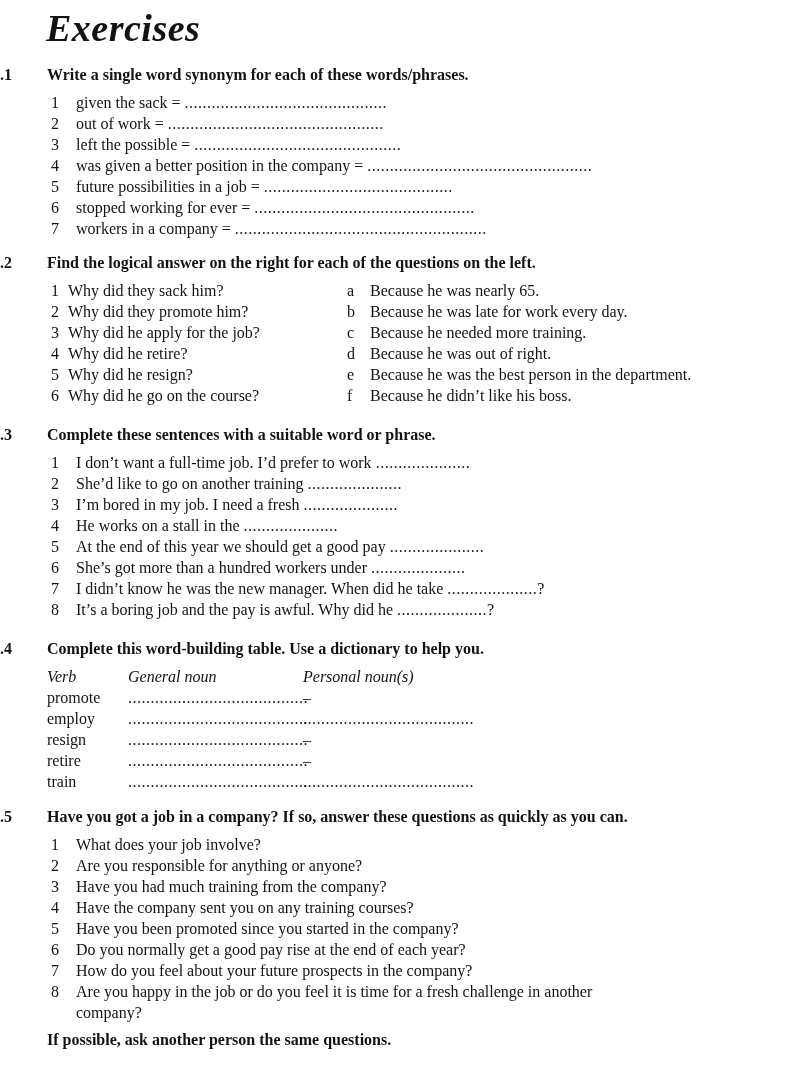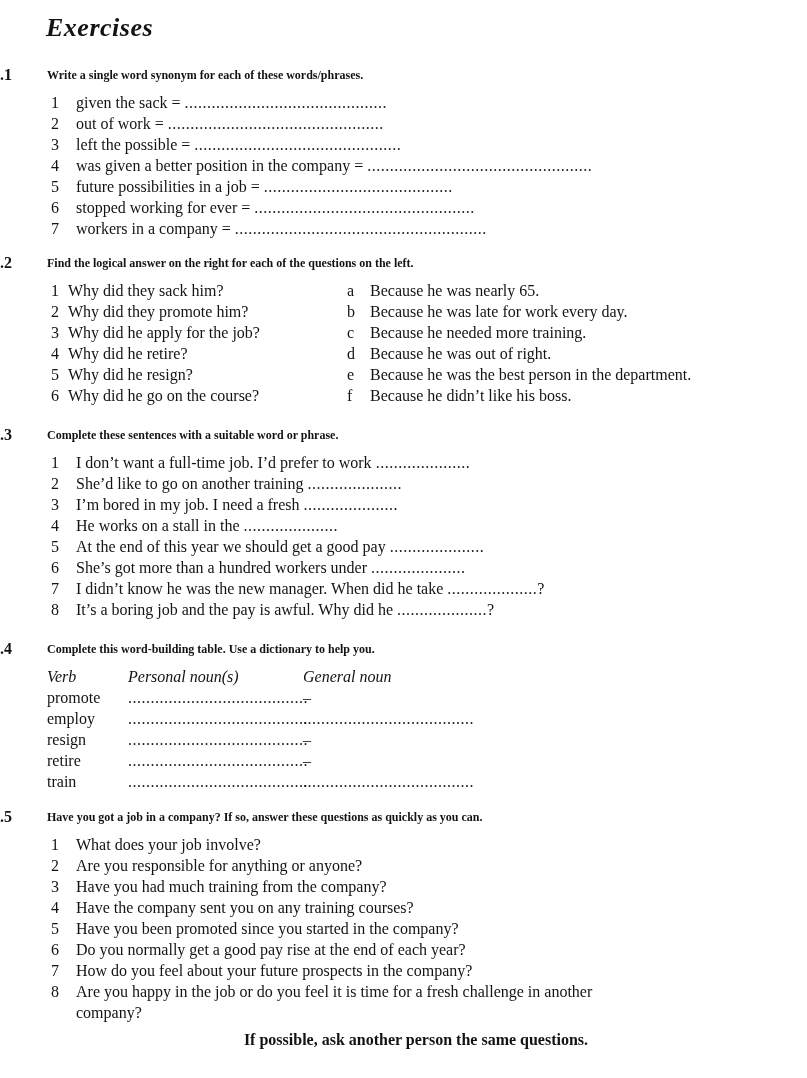--- a/index.html
+++ b/index.html
@@ -3,40 +3,40 @@
 <meta charset="utf-8">
 <style>
   html,body{margin:0;padding:0;background:#ffffff;}
   .page{
     position:relative;width:807px;height:1078px;background:#fff;
     font-family:"Liberation Serif","DejaVu Serif",serif;
     font-size:16px;color:#131313;overflow:hidden;
   }
   .title{
     position:absolute;left:46px;top:6px;
-    font-size:26px;font-weight:bold;font-style:italic;letter-spacing:.5px;
+    font-size:38px;font-weight:bold;font-style:italic;letter-spacing:.5px;
     line-height:44px;
   }
   .sec{position:absolute;left:0;width:785px;}
   .sec-head{display:flex;line-height:22px;margin-bottom:6px;}
   .sec-num{flex:0 0 47px;font-weight:bold;font-size:16px;}
-  .sec-heading{font-weight:bold;font-size:12px;}
+  .sec-heading{font-weight:bold;font-size:16px;}
   .items{margin-left:47px;}
   .item{display:flex;line-height:21px;}
   .inum{flex:0 0 21px;padding-left:4px;box-sizing:border-box;}
   .itext{flex:1;margin-left:8px;}
   .dots{letter-spacing:.5px;color:#1c1c1c;}
   .pair{display:flex;line-height:21px;}
   .pair .qtext{flex:0 0 279px;}
   .anum{flex:0 0 23px;}
   .atext{flex:1;}
   .tbl{margin-left:47px;display:grid;grid-template-columns:81px 175px 1fr;line-height:21px;font-family:Liberation Serif, serif;}
   .tbl-h{font-style:italic;}
   .wrap2{display:block;}
-  .footer{margin-left:47px;font-weight:bold;line-height:21px;margin-top:6px;text-align:center;}
+  .footer{margin-left:47px;font-weight:bold;line-height:21px;margin-top:6px;}
   
   #sec1{top:64px;} #sec2{top:252px;} #sec3{top:424px;} #sec4{top:638px;} #sec5{top:806px;}
 </style>
 </head>
 <body>
 
 <div class="page">
 
   <div class="title">Exercises</div>
 
@@ -163,22 +163,22 @@
     </div>
   </div>
 
   <div class="sec" id="sec4">
     <div class="sec-head">
       <span class="sec-num">.4</span>
       <span class="sec-heading">Complete this word-building table. Use a dictionary to help you.</span>
     </div>
     <div class="tbl">
       <span class="tbl-h">Verb</span>
+      <span class="tbl-h">General noun</span>
       <span class="tbl-h">Personal noun(s)</span>
-      <span class="tbl-h">General noun</span>
 
       <span>promote</span>
       <span class="dots">........................................</span>
       <span>–</span>
 
       <span>employ</span>
       <span class="dots">........................................</span>
       <span class="dots">......................................</span>
 
       <span>resign</span>

